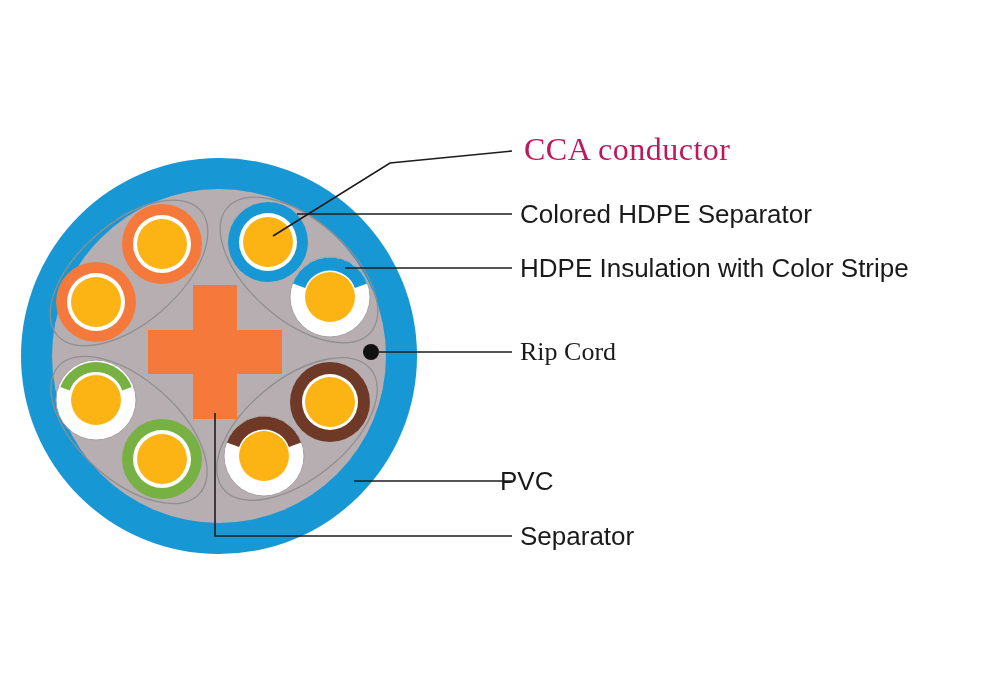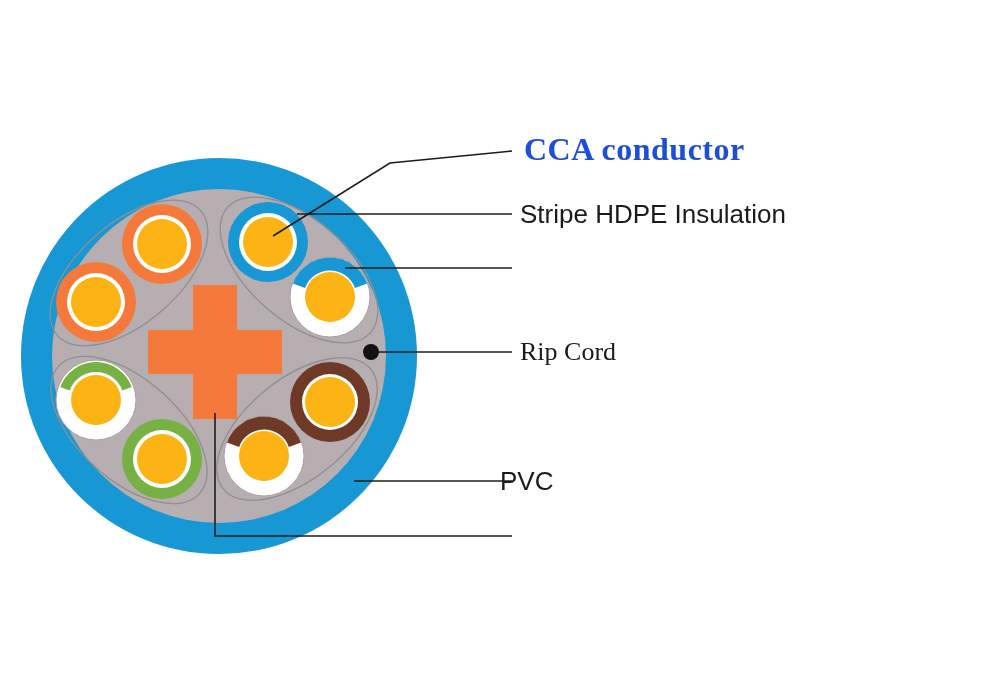--- a/index.html
+++ b/index.html
@@ -24,23 +24,22 @@
     font-family: "Liberation Sans", sans-serif;
     font-size: 26px;
     color: #1a1a1a;
     white-space: nowrap;
     transform: translateY(-50%);
     line-height: 1;
   }
   .lbl-serif {
     font-family: "Liberation Serif", serif;
     font-size: 32px;
-    color: #1d4ed8;
+    color: #be185d;
     letter-spacing: 0.5px;
-    font-weight: bold;
   }
 </style>
 </head>
 <body>
 
 <div class="page">
 
   <svg class="diagram-svg" width="1000" height="700" viewBox="0 0 1000 700" xmlns="http://www.w3.org/2000/svg">
 
     <circle cx="219" cy="356" r="198" fill="#1797d3"></circle>
@@ -107,21 +106,23 @@
     <polyline points="512,151 390,163 273,236" fill="none" stroke-width="1.6" stroke="#1c1c1c"></polyline>
     <line x1="297" y1="214" x2="512" y2="214" stroke-width="1.6" stroke="#1c1c1c"></line>
     <line x1="345" y1="268" x2="512" y2="268" stroke-width="1.6" stroke="#1c1c1c"></line>
     <line x1="379" y1="352" x2="512" y2="352" stroke-width="1.6" stroke="#1c1c1c"></line>
     <line x1="354" y1="481" x2="512" y2="481" stroke-width="1.6" stroke="#1c1c1c"></line>
     <polyline points="215,413 215,536 512,536" fill="none" stroke-width="1.6" stroke="#1c1c1c"></polyline>
   </svg>
 
   <div class="lbl lbl-serif" style="left:524px; top:149px;">CCA conductor</div>
 
-  <div class="lbl" style="left:520px; top:214px;">Stripe HDPE Insulation</div>
+  <div class="lbl" style="left:520px; top:214px;">Colored HDPE Separator</div>
 
+  <div class="lbl" style="left:520px; top:268px;">HDPE Insulation with Color Stripe</div>
 
   <div class="lbl" style="left:520px; top:352px;font-family:Liberation Serif, serif;">Rip Cord</div>
 
   <div class="lbl" style="left:500px; top:481px;">PVC</div>
 
+  <div class="lbl" style="left:520px; top:536px;">Separator</div>
 
 </div>
 
 </body></html>

